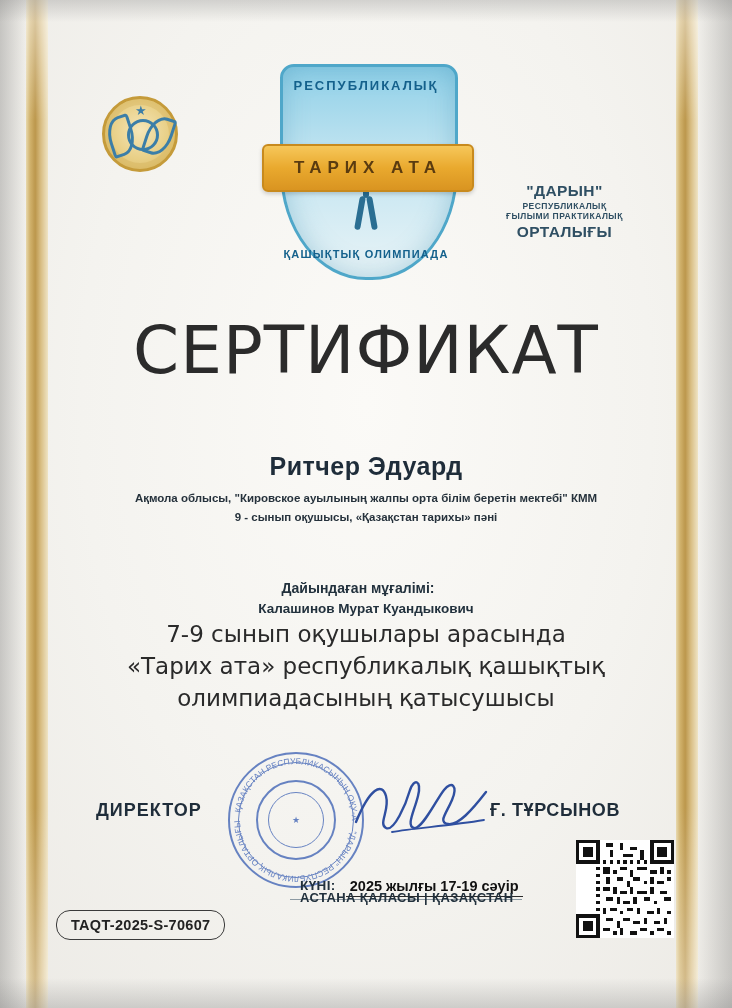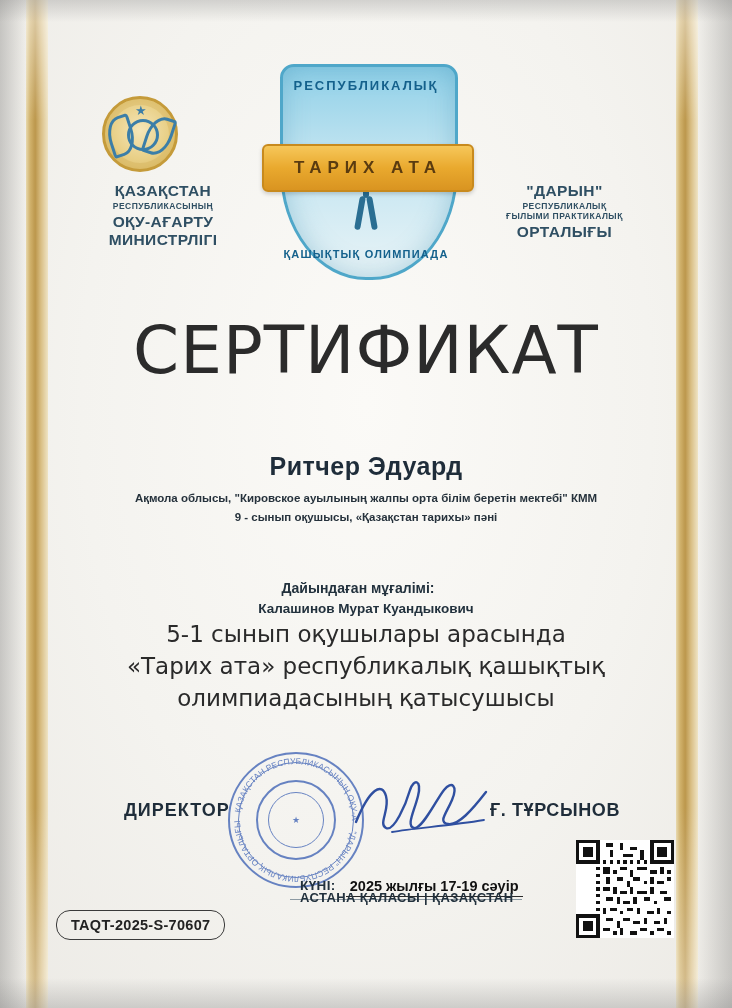--- a/index.html
+++ b/index.html
@@ -319,21 +319,21 @@
     font-size: 23px;
     line-height: 32px;
     color: #2a2a2a;
     font-family: "DejaVu Sans", sans-serif;
   }
 
   
   .director-label {
     position: absolute;
     top: 800px;
-    left: 124px;
+    left: 96px;
     font-size: 18px;
     font-weight: bold;
     letter-spacing: 1px;
     color: #1f2d3a;
   }
   .director-name {
     position: absolute;
     top: 800px;
     right: 112px;
     font-size: 18px;
@@ -464,26 +464,20 @@
   <div class="gold-bar right"></div>
 
   <div class="header">
 
     <div class="kz-emblem">
       <div class="circle"></div>
       <div class="star">★</div>
       <div class="wing-l"></div>
       <div class="wing-r"></div>
       <div class="shanyrak"></div>
-    </div>
-    <div class="kz-text">
-      <div class="l1">ҚАЗАҚСТАН</div>
-      <div class="l2">РЕСПУБЛИКАСЫНЫҢ</div>
-      <div class="l3">ОҚУ-АҒАРТУ</div>
-      <div class="l4">МИНИСТРЛІГІ</div>
     </div>
 
     <div class="olymp">
       <div class="shield"></div>
       <div class="word-top">РЕСПУБЛИКАЛЫҚ</div>
       <svg class="figure" viewBox="0 0 44 86">
         <g fill="#2a6e92">
           <circle cx="22" cy="10" r="6"></circle>
           <rect x="19" y="16" width="6" height="30" rx="3"></rect>
           <rect x="2" y="20" width="18" height="4.5" rx="2.2" transform="rotate(-28 11 22)"></rect>
@@ -509,21 +503,21 @@
   <div class="title">СЕРТИФИКАТ</div>
 
   <div class="recipient">Ритчер Эдуард</div>
   <div class="school-line">Ақмола облысы, "Кировское ауылының жалпы орта білім беретін мектебі" КММ</div>
   <div class="school-line2">9 - сынып оқушысы, «Қазақстан тарихы» пәні</div>
 
   <div class="teacher-label">Дайындаған мұғалімі:</div>
   <div class="teacher-name">Калашинов Мурат Куандыкович</div>
 
   <div class="body-text">
-    <div>5-1 сынып оқушылары арасында</div>
+    <div>7-9 сынып оқушылары арасында</div>
     <div>«Тарих ата» республикалық қашықтық</div>
     <div>олимпиадасының қатысушысы</div>
   </div>
 
   <div class="director-label">ДИРЕКТОР</div>
   <div class="director-name">Ғ. ТҰРСЫНОВ</div>
 
   <div class="stamp">
     <div class="ring2"></div>
     <div class="ring3"></div>

